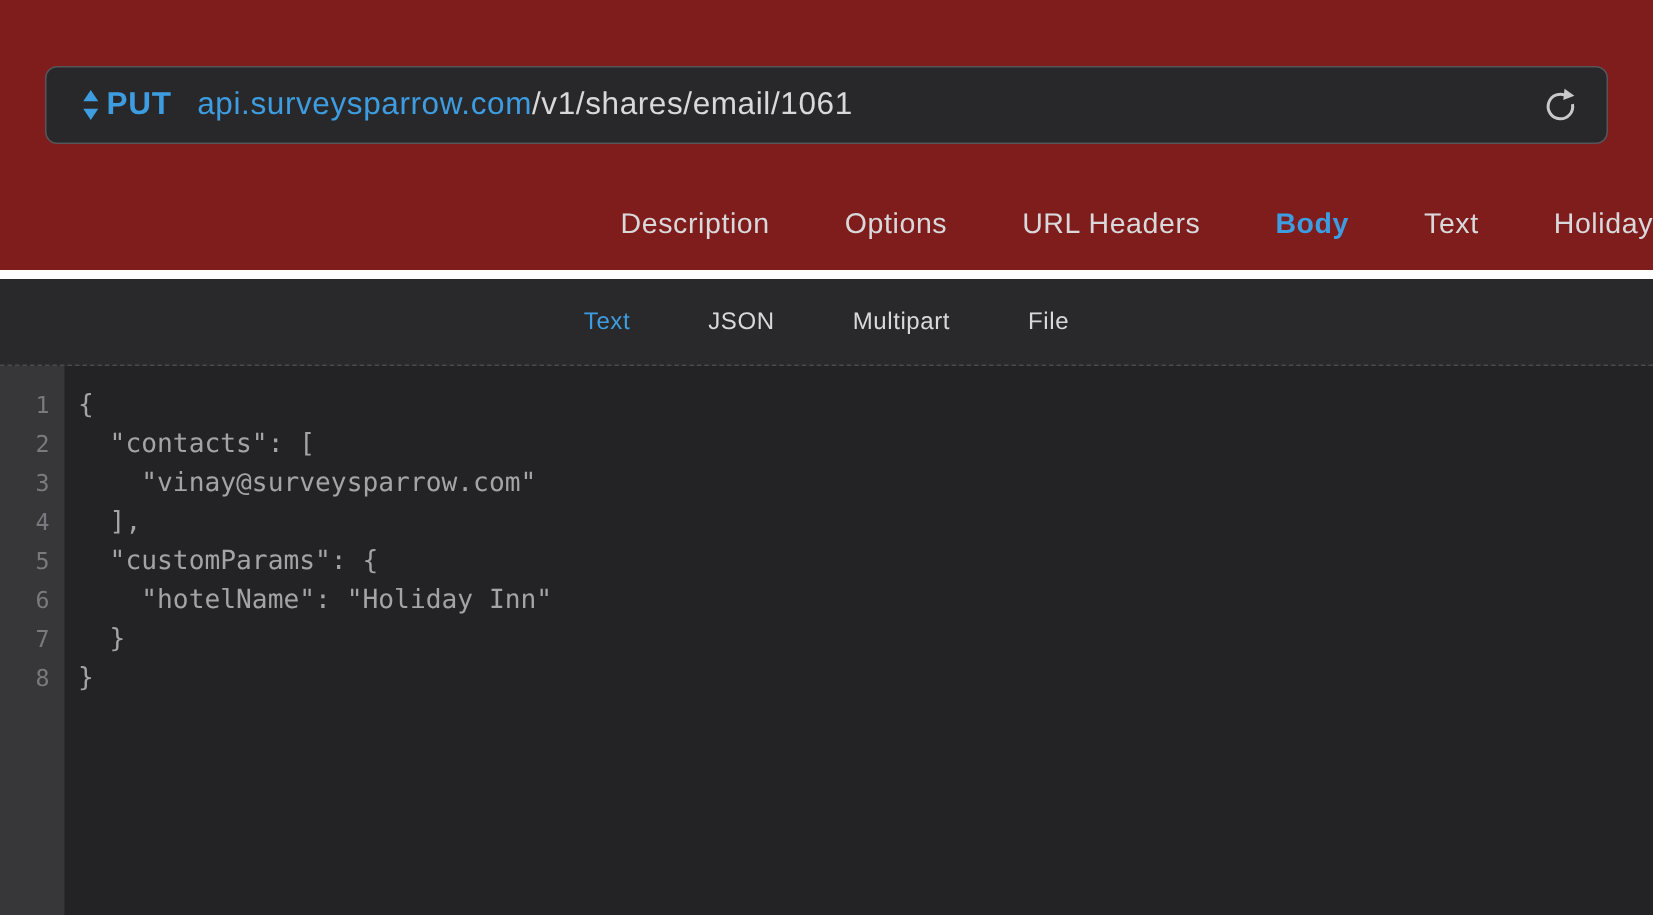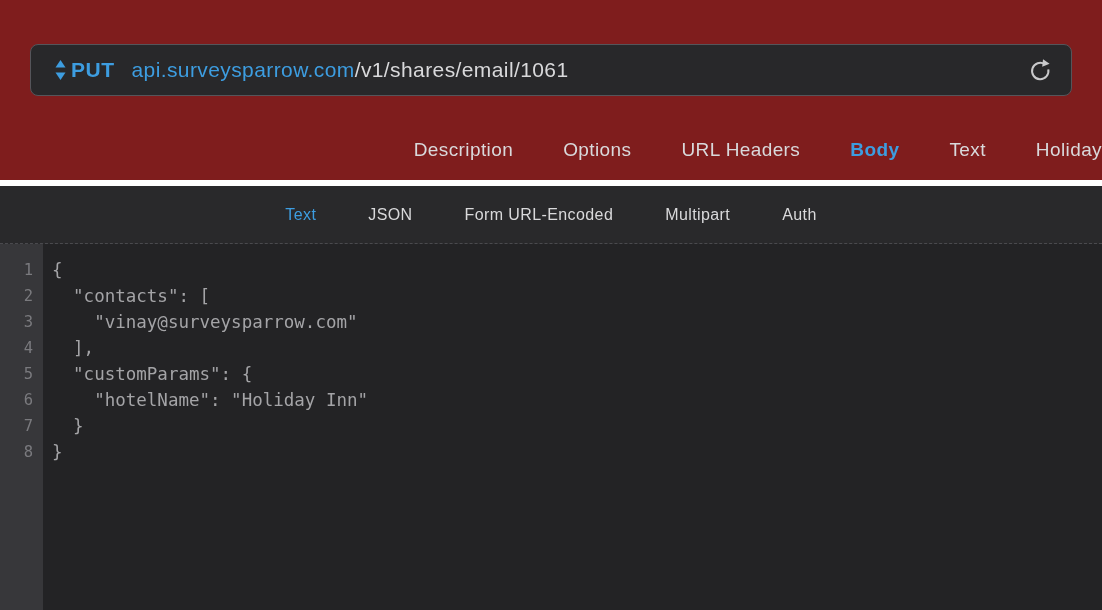--- a/index.html
+++ b/index.html
@@ -171,23 +171,22 @@
       <span class="tab">URL Headers</span>
       <span class="tab active">Body</span>
       <span class="tab">Text</span>
       <span class="tab">Holiday</span>
     </div>
   </div>
 
   <div class="subtabs">
     <span class="subtab active">Text</span>
     <span class="subtab">JSON</span>
-    <span class="subtab">Form URL-Encoded</span>
     <span class="subtab">Multipart</span>
-    <span class="subtab">Auth</span>
+    <span class="subtab">File</span>
   </div>
 
   <div class="editor">
     <div class="gutter">
       <div class="gutter-num">1</div>
       <div class="gutter-num">2</div>
       <div class="gutter-num">3</div>
       <div class="gutter-num">4</div>
       <div class="gutter-num">5</div>
       <div class="gutter-num">6</div>

